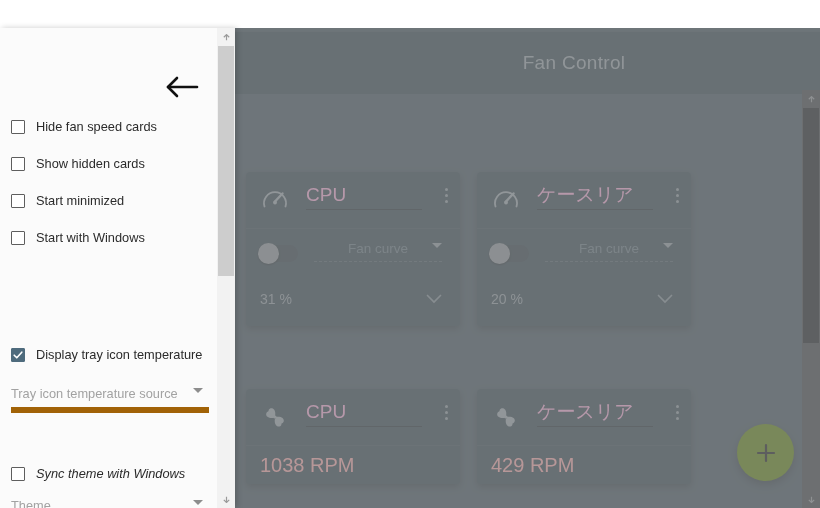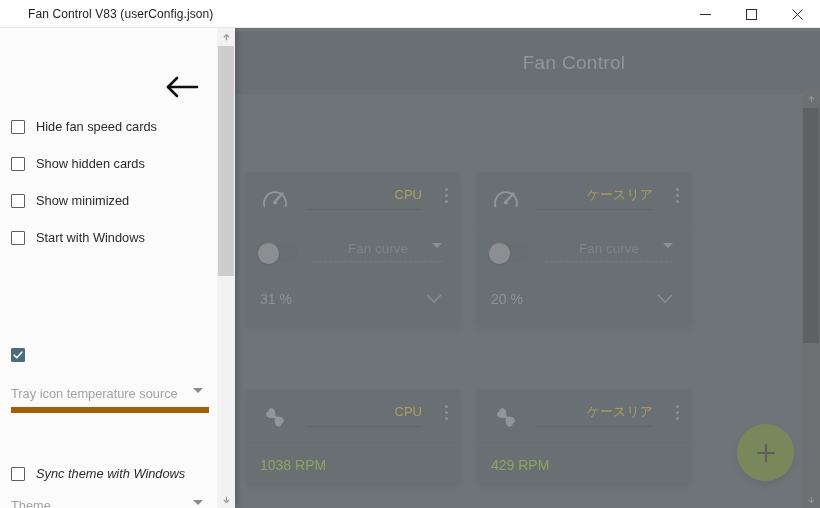--- a/index.html
+++ b/index.html
@@ -108,26 +108,25 @@
   }
   .card-icon svg { display: block; }
   .card-title-wrap {
     flex: 1;
     margin-left: 14px;
     margin-right: 26px;
     position: relative;
     padding-bottom: 4px;
   }
   .card-title {
-    font-size: 13px;
-    color: #eab308;
+    font-size: 19px;
+    color: #f9a8d4;
     line-height: 18px;
     white-space: nowrap;
     overflow: hidden;
-    text-align: right;
   }
   .title-underline {
     margin-top: 5px;
     height: 1px;
     background: #1b262c;
   }
   .card-kebab {
     position: absolute; right: 12px; top: 16px;
     display: flex; flex-direction: column; gap: 3px; align-items: center;
   }
@@ -202,22 +201,22 @@
     color: #7e8b91;
   }
   .chevron-down svg { display: block; }
 
   .fan-body {
     height: 38px;
     display: flex; align-items: center;
     padding: 0 12px;
   }
   .rpm-text {
-    font-size: 14px;
-    color: #84cc16;
+    font-size: 20px;
+    color: #fca5a5;
     margin-left: 2px;
   }
 
   
   .fab {
     position: absolute;
     right: 26px; bottom: 27px;
     width: 57px; height: 57px;
     border-radius: 50%;
     background: #5b7e04;
@@ -348,41 +347,20 @@
     position: absolute; left: 1px; top: 0;
     width: 16px; height: 230px;
     background: #cdcdcd;
   }
 </style>
 </head>
 <body>
 
 <div class="app">
 
-  <div class="titlebar">
-    <div class="titlebar-text">Fan Control V83 (userConfig.json)</div>
-    <div class="win-buttons">
-      <div class="win-btn">
-        <svg width="11" height="11" viewBox="0 0 11 11">
-            <line x1="0" y1="5.5" x2="11" y2="5.5" stroke="currentColor" stroke-width="1"></line>
-          </svg>
-      </div>
-      <div class="win-btn">
-        <svg width="11" height="11" viewBox="0 0 11 11">
-            <rect x="0.5" y="0.5" width="10" height="10" fill="none" stroke="currentColor" stroke-width="1"></rect>
-          </svg>
-      </div>
-      <div class="win-btn">
-        <svg width="11" height="11" viewBox="0 0 11 11">
-            <line x1="0.5" y1="0.5" x2="10.5" y2="10.5" stroke="currentColor" stroke-width="1"></line>
-            <line x1="10.5" y1="0.5" x2="0.5" y2="10.5" stroke="currentColor" stroke-width="1"></line>
-          </svg>
-      </div>
-    </div>
-  </div>
 
   <div class="main">
 
     <div class="main-header">
       <div class="main-header-title">Fan Control</div>
       <div class="kebab">
         <i></i>
           <i></i>
           <i></i>
       </div>
@@ -570,35 +548,36 @@
         <div class="check-row">
           <div class="check-box"></div>
           <div class="check-label">Hide fan speed cards</div>
         </div>
         <div class="check-row">
           <div class="check-box"></div>
           <div class="check-label">Show hidden cards</div>
         </div>
         <div class="check-row">
           <div class="check-box"></div>
-          <div class="check-label">Show minimized</div>
+          <div class="check-label">Start minimized</div>
         </div>
         <div class="check-row">
           <div class="check-box"></div>
           <div class="check-label">Start with Windows</div>
         </div>
       </div>
 
       <div class="check-standalone tray-temp">
         <div class="check-row">
           <div class="check-box checked">
             <svg width="10" height="10" viewBox="0 0 10 10" fill="none" stroke="#ffffff" stroke-width="1.6" stroke-linecap="round" stroke-linejoin="round">
                 <path d="M1.2 5.2 L3.8 7.8 L8.8 2.2"></path>
               </svg>
           </div>
+          <div class="check-label">Display tray icon temperature</div>
         </div>
       </div>
 
       <div class="sel-group tray">
         <div class="select">
           <div class="select-text">Tray icon temperature source</div>
           <div class="select-caret"></div>
         </div>
       </div>
 

